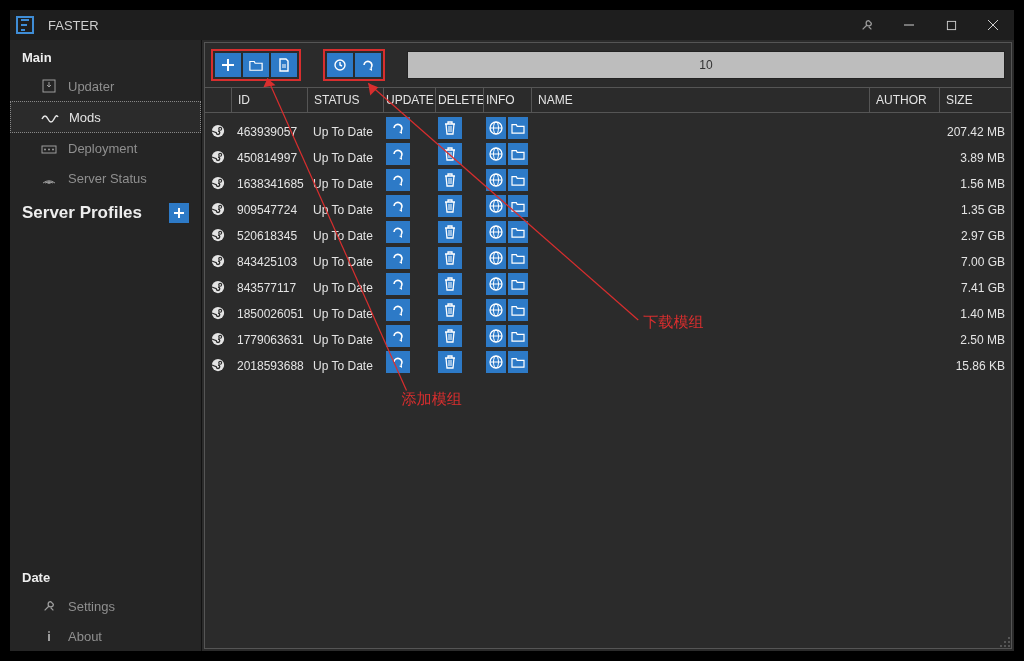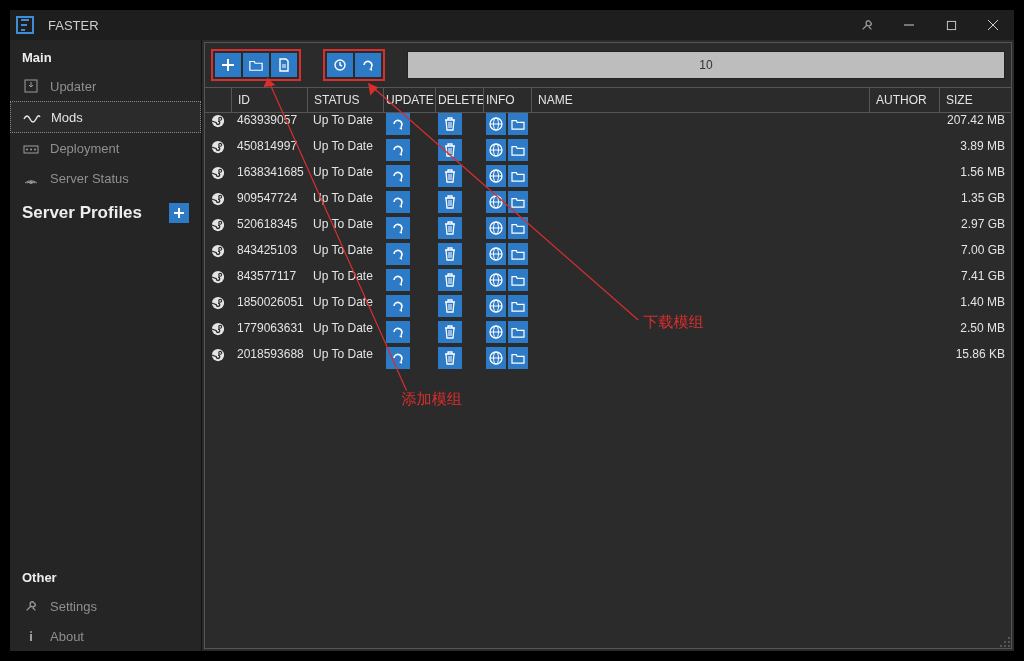--- a/index.html
+++ b/index.html
@@ -13,21 +13,21 @@
   .titlebar .spacer { flex: 1; }
   .titlebar .icobtn { width: 42px; height: 30px; display:flex; align-items:center; justify-content:center; color:#9a9a9a; }
 
   .body { flex: 1; display: flex; overflow: hidden; }
 
   
   .sidebar { width: 192px; background: #252525; border-right: 1px solid #111; display:flex; flex-direction:column; }
   .side-sec { font-weight: 600; font-size: 13px; color: #eee; padding: 10px 12px 6px; }
   .side-profile-head { display:flex; align-items:center; justify-content:space-between; padding: 10px 12px 6px; }
   .side-profile-head .lbl { font-weight:600; font-size:17px; color:#eee; }
-  .side-item { display:flex; align-items:center; gap:10px; padding: 6px 12px; font-size: 13px; color:#8f8f8f; cursor: default; }
+  .side-item { display:flex; align-items:center; gap:10px; padding: 6px 30px; font-size: 13px; color:#8f8f8f; cursor: default; }
   .side-item.active { color: #e4e4e4; border: 1px dotted #888; background: #2b2b2b; }
   .side-item .mi { width:18px; height:18px; display:flex; align-items:center; justify-content:center; color:#9d9d9d; }
   .profiles-area { padding: 4px 12px; }
   .profile-entry { font-size: 13px; color: #888; padding: 4px 2px; }
   .side-spacer { flex: 1; }
   .plus-btn { width:20px; height:20px; background:#2d7ac7; display:flex; align-items:center; justify-content:center; color:#fff; }
 
   
   .main { flex:1; background:#2b2b2b; padding:0; overflow:hidden; position:relative; display:flex; flex-direction:column; }
   .main-inner { margin:2px; border:1px solid #555; background:#2b2b2b; flex:1; display:flex; flex-direction:column; overflow:hidden; position:relative; }
@@ -46,21 +46,21 @@
   .col-update { width:52px; text-align:center; padding:0 2px; }
   .col-delete { width:48px; text-align:center; padding:0 2px; }
   .col-info { width:48px; text-align:center; padding:0 2px; }
   .col-name { flex:1; }
   .col-author { width:70px; }
   .col-size { width:72px; text-align:right; }
   .thead-row .th { border-left:1px solid #555; height:100%; display:flex; align-items:center; }
   .thead-row .th:first-child { border-left:none; }
 
   .tbody { overflow:auto; flex:1; }
-  .trow { display:flex; align-items:flex-start; height:26px; font-size:12px; color:#e4e4e4; }
+  .trow { display:flex; align-items:flex-end; height:26px; font-size:12px; color:#e4e4e4; }
   .ibtn { width:24px; height:22px; background:#2d7ac7; margin:0 1px; display:flex; align-items:center; justify-content:center; color:#fff; }
   .info-cell { display:flex; gap:0; justify-content:center; }
   .steam-ico { width:16px; height:16px; }
 
   
   .annot { position:absolute; inset:0; pointer-events:none; }
   .annot text { font-family: "Microsoft YaHei", sans-serif; font-size:15px; fill:#d82e2e; }
   .annot line { stroke:#d82e2e; stroke-width:1.2; }
   .annot polygon { fill:#d82e2e; }
 
@@ -153,21 +153,21 @@
         <span class="plus-btn">
           <svg width="12" height="12" viewBox="0 0 12 12">
               <line x1="6" y1="1" x2="6" y2="11" stroke="#fff" stroke-width="2"></line>
               <line x1="1" y1="6" x2="11" y2="6" stroke="#fff" stroke-width="2"></line>
             </svg>
         </span>
       </div>
 
       <div class="side-spacer"></div>
 
-      <div class="side-sec">Other</div>
+      <div class="side-sec">Date</div>
       <div class="side-item">
         <span class="mi">
             <svg width="14" height="14" viewBox="0 0 16 16">
               <path d="M3 13l5-5m2-5a3 3 0 103 3l-3-3z M13 13l-3-3" stroke="#9d9d9d" stroke-width="1.4" fill="none"></path>
             </svg>
           </span>
         <span>Settings</span>
       </div>
       <div class="side-item">
         <span class="mi">

